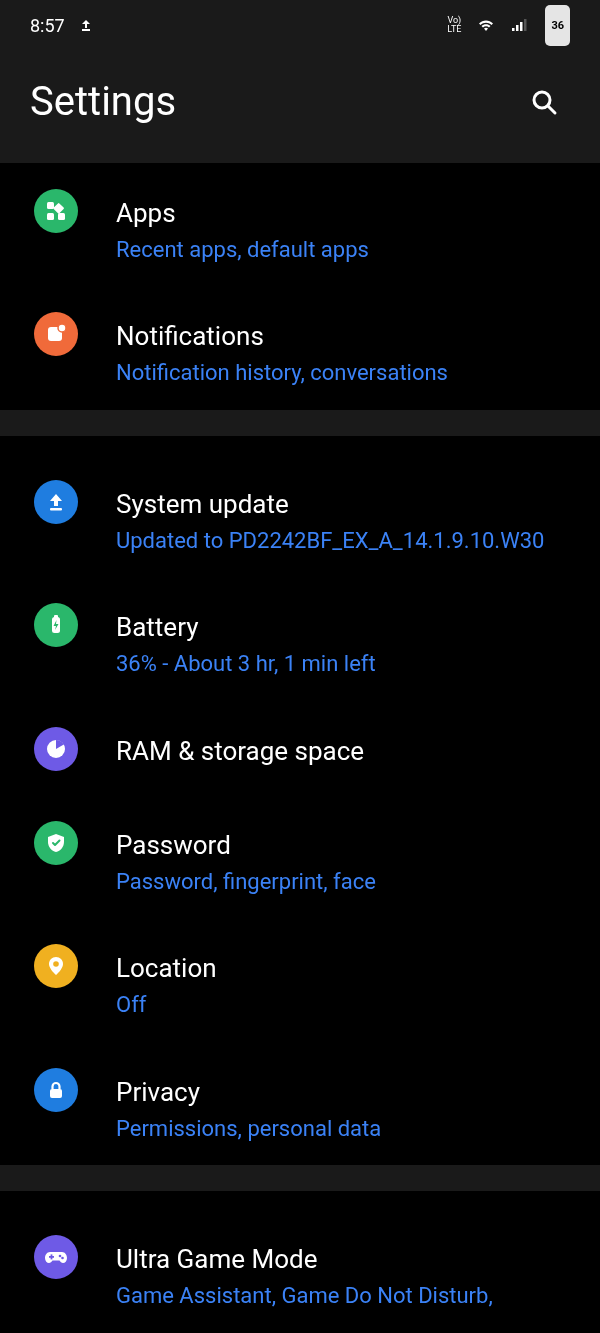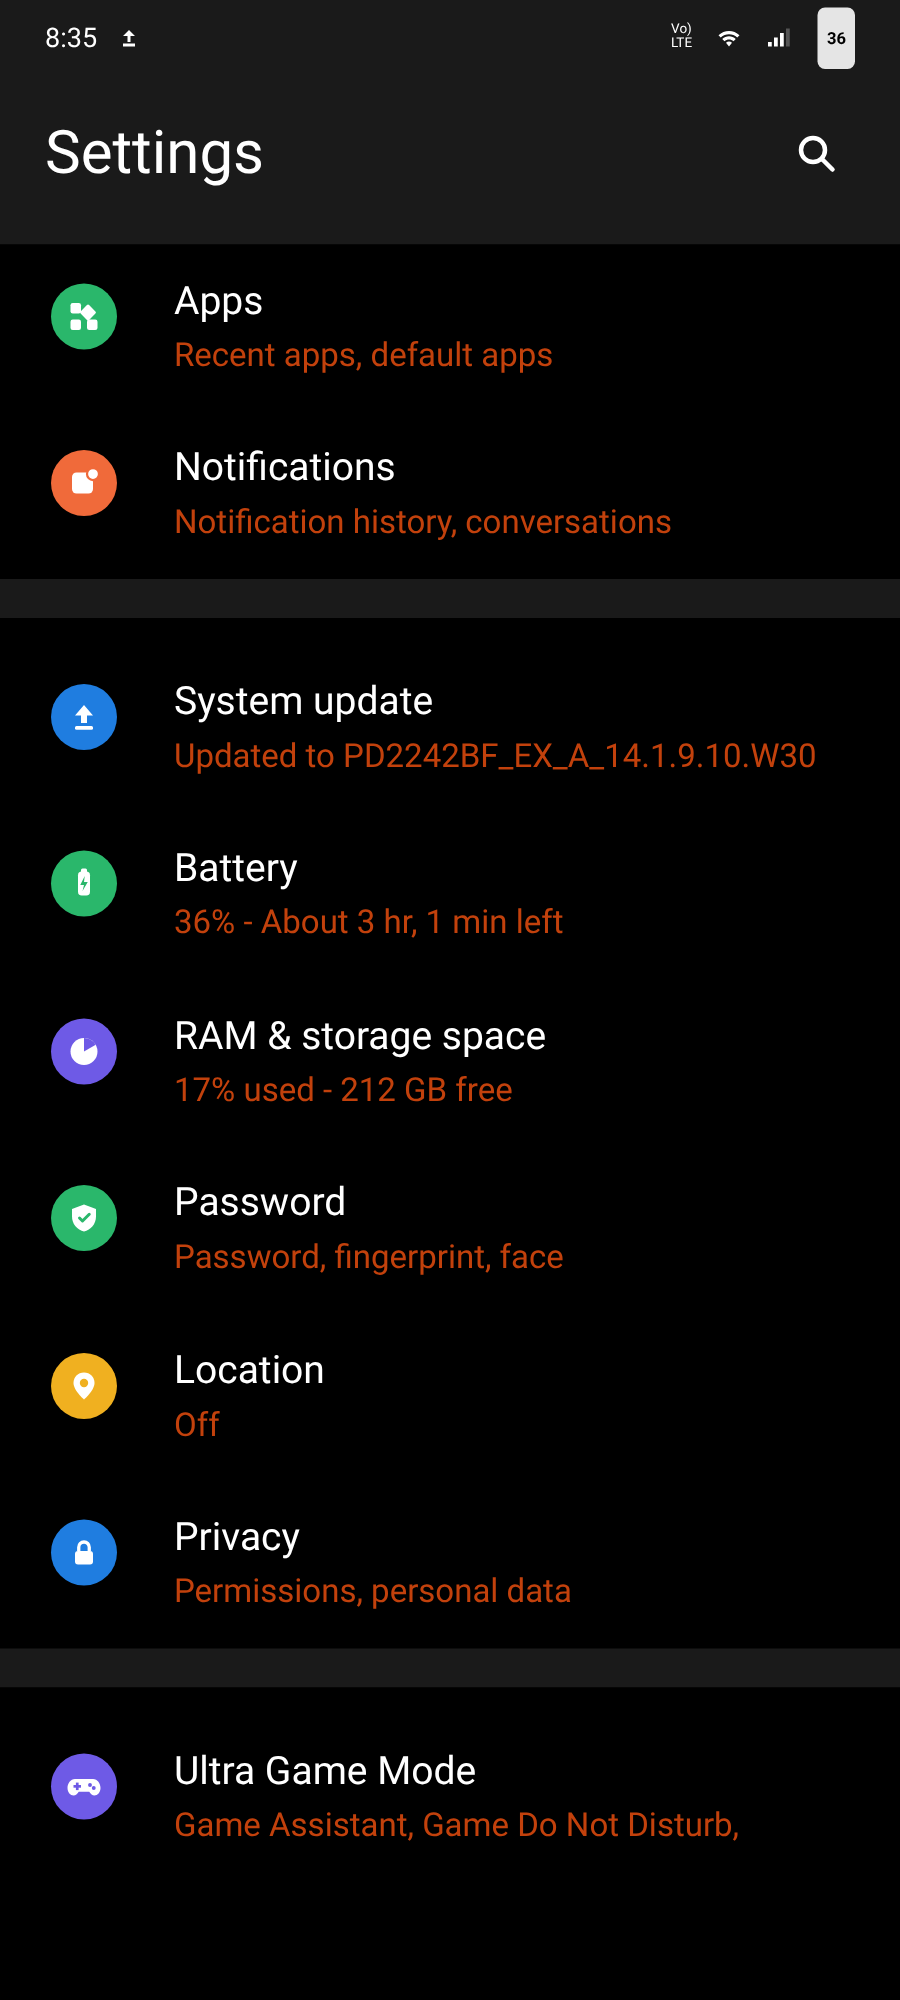--- a/index.html
+++ b/index.html
@@ -55,46 +55,46 @@
     width: 44px;
     height: 44px;
     border-radius: 50%;
     display: flex;
     align-items: center;
     justify-content: center;
     flex-shrink: 0;
     margin-right: 38px;
     margin-top: 4px;
   }
-  .item-text { flex: 1; min-width: 0; }
+  .item-text { flex: 1; min-width: 0; margin-top: 12px; }
   .item-title {
     font-size: 26px;
     color: #fff;
     line-height: 1.3;
     margin-bottom: 4px;
   }
   .item-sub {
     font-size: 22px;
-    color: #c2410c;
+    color: #3b82f6;
     line-height: 1.35;
   }
   .ic-green { background: #2ab76b; }
   .ic-orange { background: #f06a3a; }
   .ic-blue { background: #1f7de0; }
   .ic-purple { background: #6e5ae6; }
   .ic-yellow { background: #f0b020; }
   svg { display: block; }
   .lte-label { font-size: 9px; line-height: 1; text-align: center; }
 </style>
 </head>
 <body>
 
 <div class="status-bar">
   <div class="status-left">
-    <span>8:35</span>
+    <span>8:57</span>
     <span class="upload-icon">
       <svg width="14" height="14" viewBox="0 0 14 14">
           <path d="M7 2 L11 6 L8 6 L8 10 L6 10 L6 6 L3 6 Z M3 11 H11 V13 H3 Z" fill="#fff"></path>
         </svg>
     </span>
   </div>
   <div class="status-right">
     <span class="lte-label">Vo)<br>LTE</span>
     <span>
       <svg width="18" height="14" viewBox="0 0 18 14">
@@ -182,21 +182,20 @@
   </div>
   <div class="item">
     <div class="item-icon ic-purple">
       <svg width="22" height="22" viewBox="0 0 22 22">
           <circle cx="11" cy="11" r="9" fill="#fff"></circle>
           <path d="M11 11 L11 2 A9 9 0 0 1 18.8 6.5 Z" fill="#6e5ae6"></path>
         </svg>
     </div>
     <div class="item-text">
       <div class="item-title">RAM &amp; storage space</div>
-      <div class="item-sub">17% used - 212 GB free</div>
     </div>
   </div>
   <div class="item">
     <div class="item-icon ic-green">
       <svg width="22" height="22" viewBox="0 0 22 22">
           <path d="M11 2 L19 5 L19 10 C19 15 15.5 19 11 20 C6.5 19 3 15 3 10 L3 5 Z" fill="#fff"></path>
           <path d="M8 11 L10 13 L14.5 8.5" stroke="#2ab76b" stroke-width="2" fill="none" stroke-linecap="round" stroke-linejoin="round"></path>
         </svg>
     </div>
     <div class="item-text">

